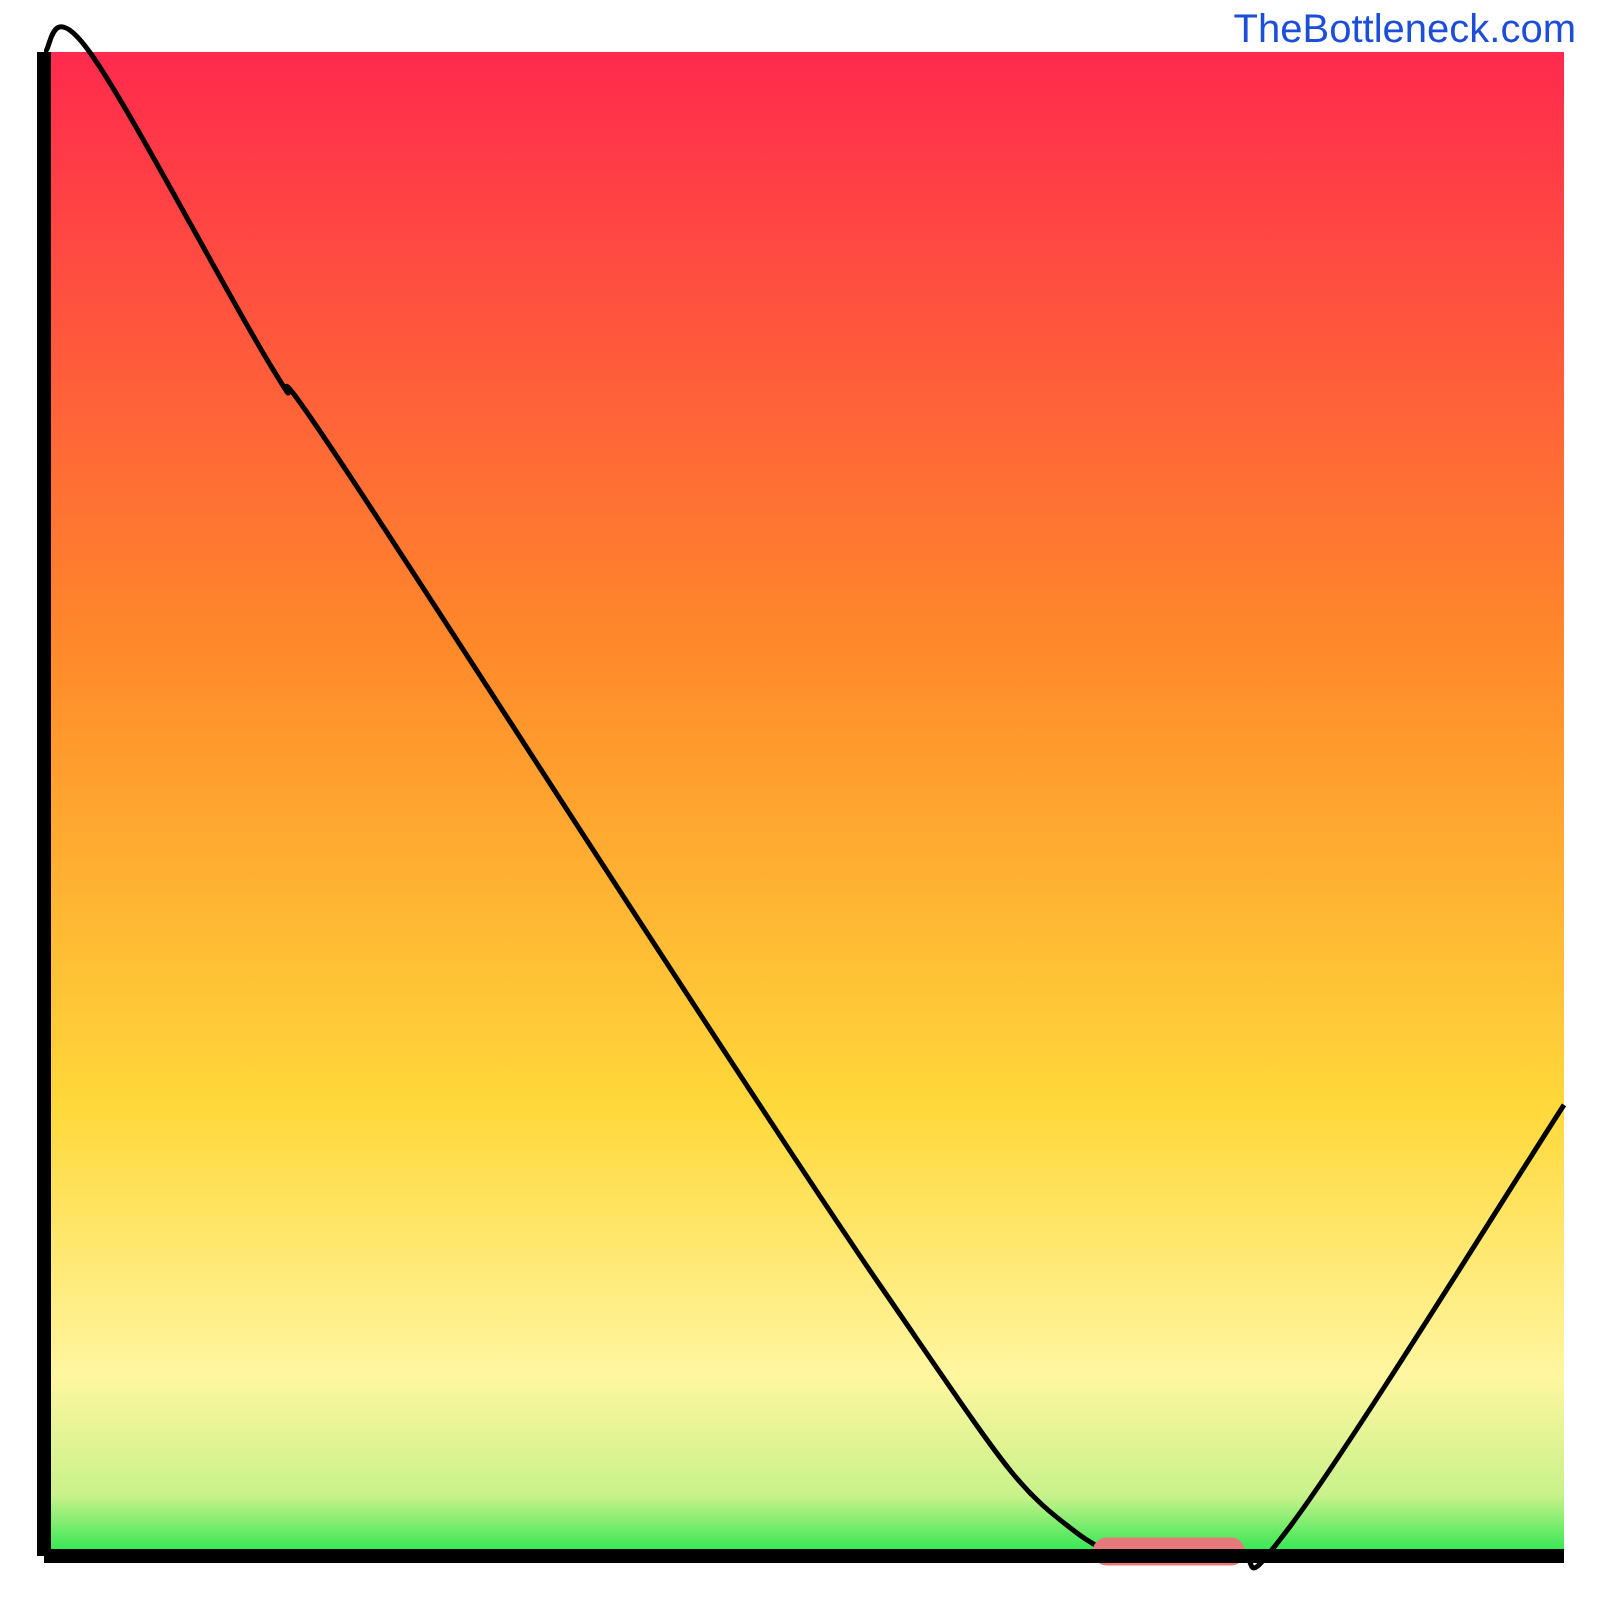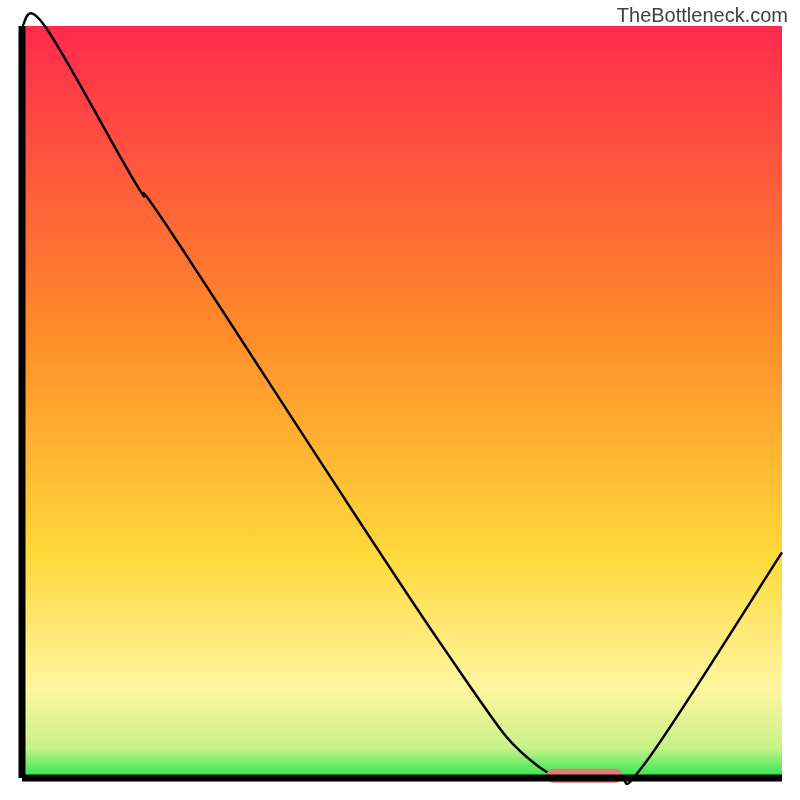--- a/index.html
+++ b/index.html
@@ -13,21 +13,21 @@
   }
   .container {
     position: relative;
     width: 800px;
     height: 800px;
   }
   .watermark {
     position: absolute;
     top: 4px;
     right: 12px;
-    color: #404040;
+    color: #1d4ed8;
     font-size: 20px;
     font-weight: 500;
     z-index: 40;
   }
   svg.chart-svg {
     position: absolute;
     left: 0;
     top: 0;
   }
 </style>

